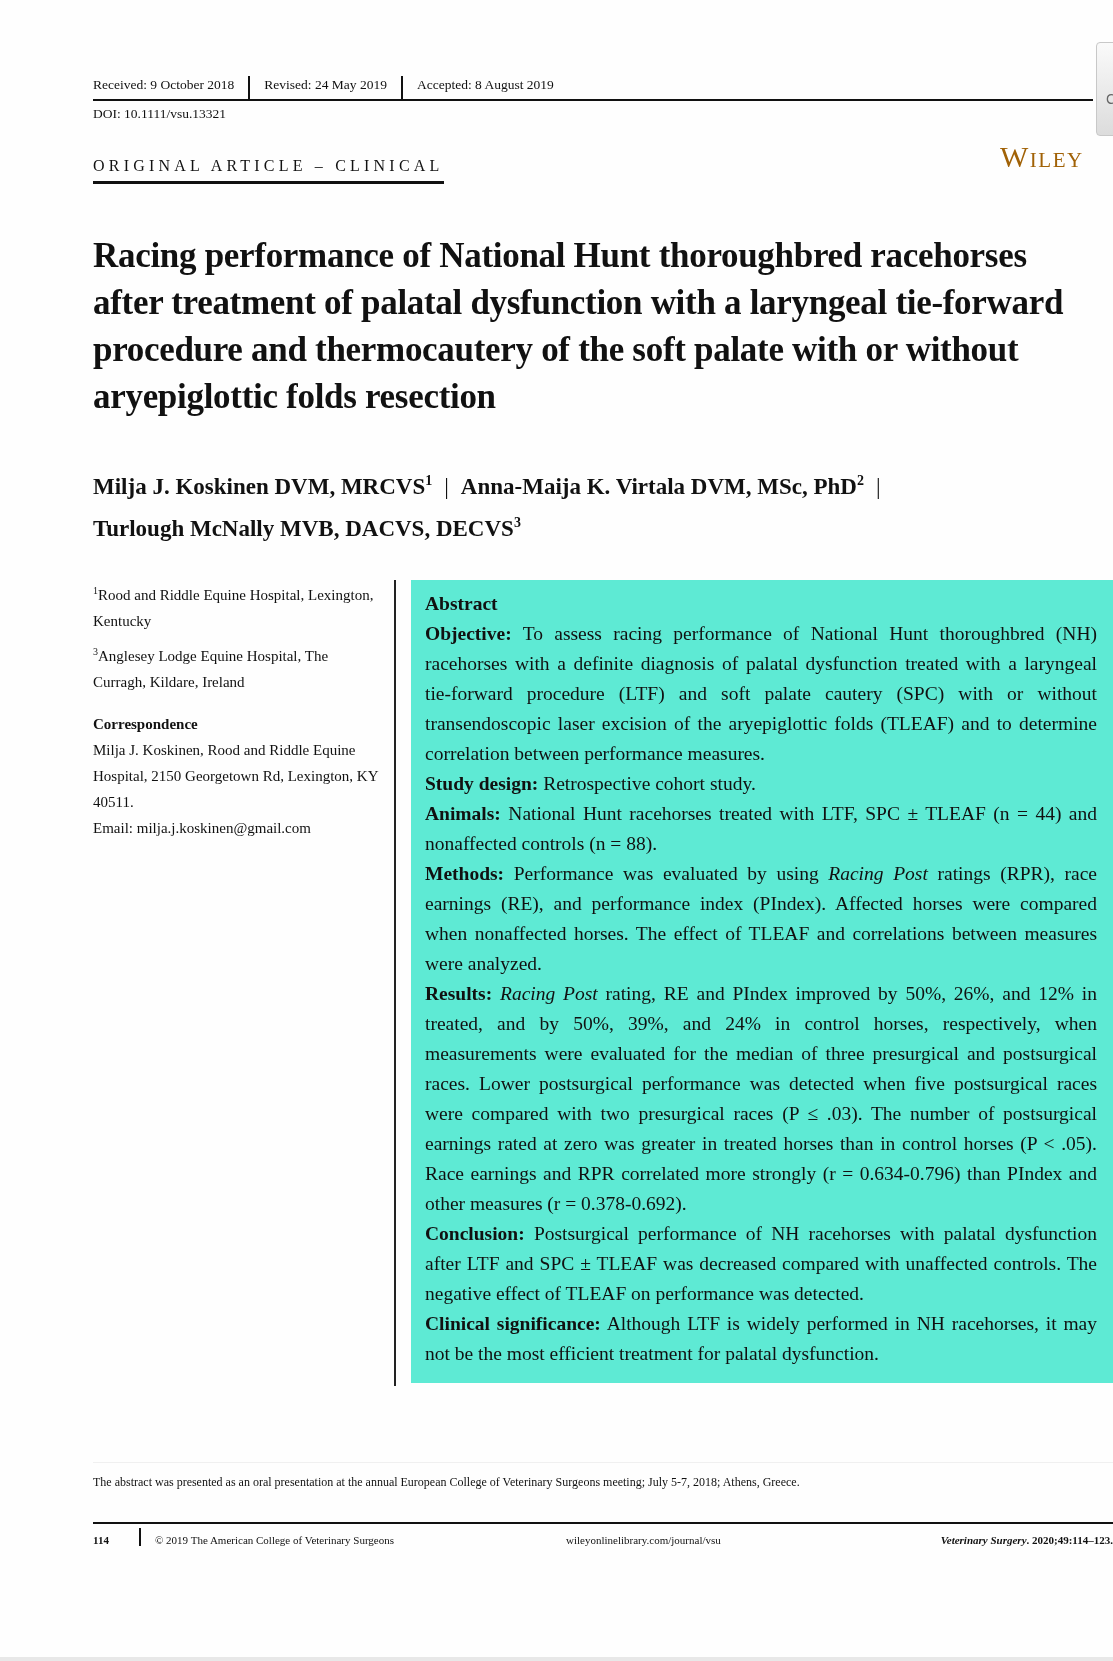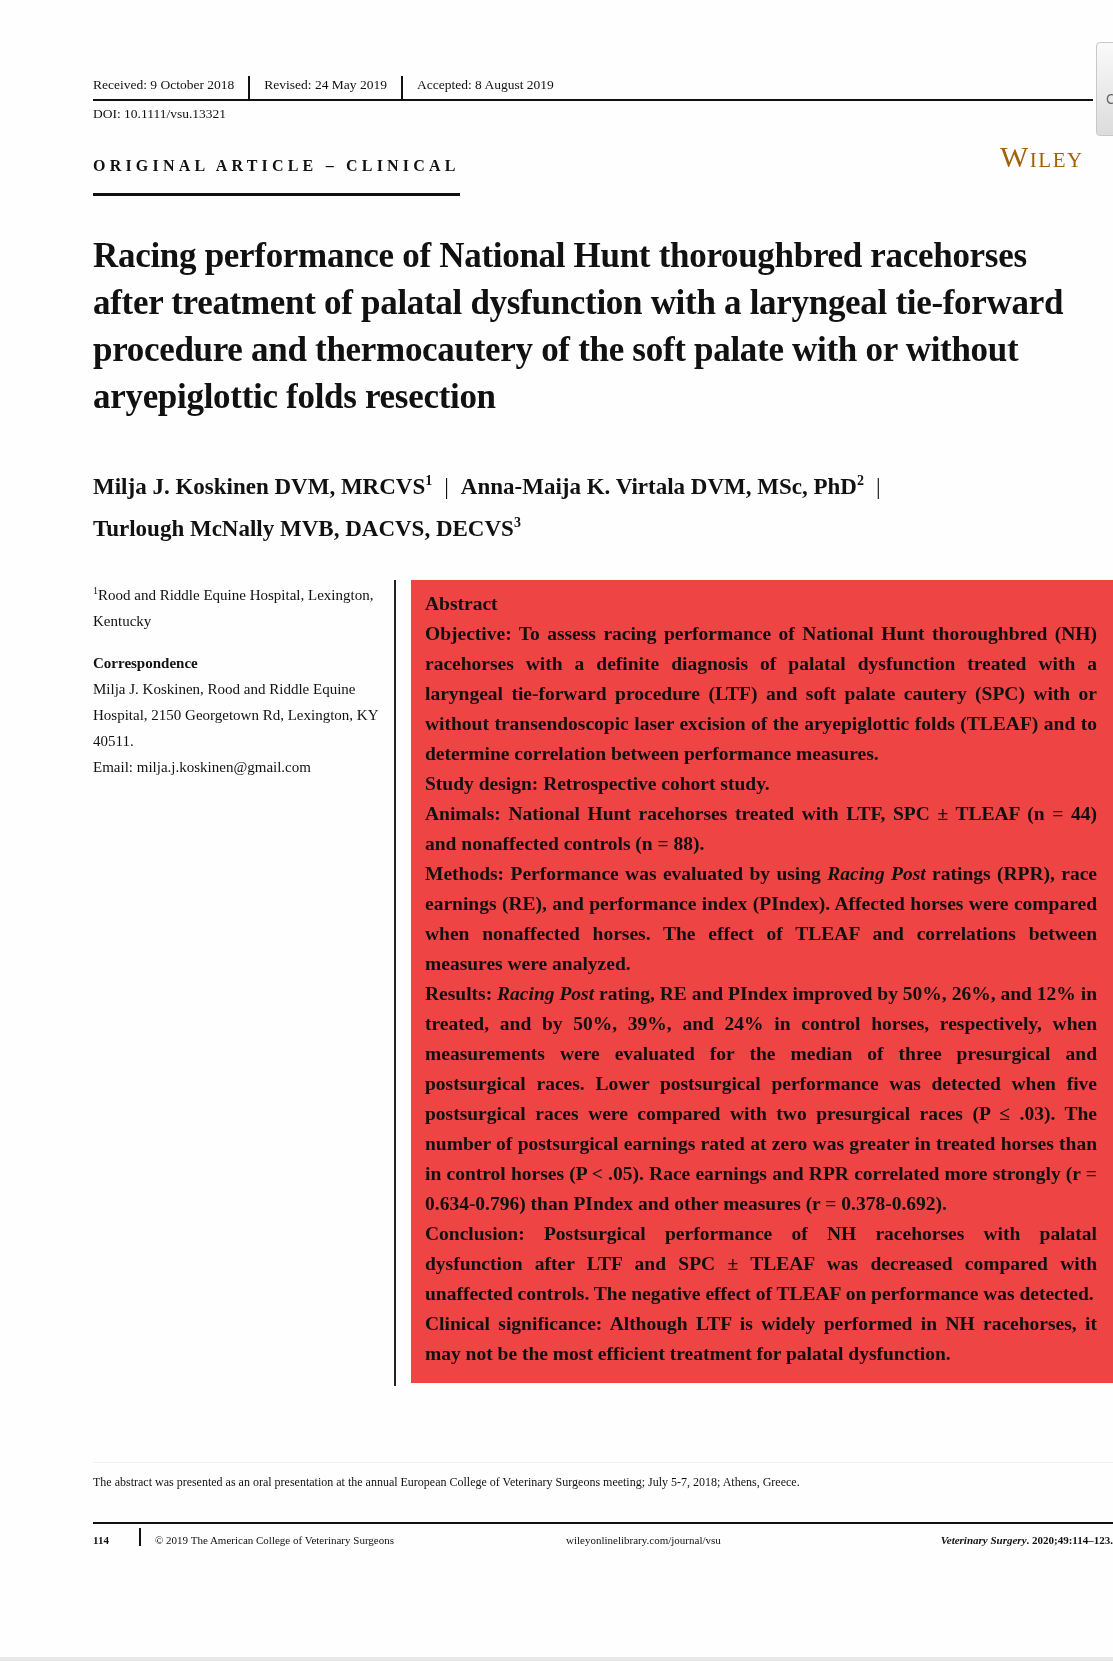--- a/index.html
+++ b/index.html
@@ -11,35 +11,35 @@
   .abs { position: absolute; }
   .hdr-dates { left: 93px; top: 74px; height: 26px; display: flex; align-items: flex-end; font-size: 13.5px; }
   .hdr-dates span { padding: 0 14px 6px 14px; border-left: 2px solid #111; line-height: 18px; }
   .hdr-dates span:first-child { padding-left: 0; border-left: none; }
   .hdr-rule { left: 93px; top: 99px; width: 1000px; height: 2px; background: #111; }
   .doi { left: 93px; top: 106px; font-size: 13.5px; }
   .side-btn { left: 1096px; top: 42px; width: 30px; height: 92px; border: 1px solid #c8c8c8; border-radius: 4px;
     background: linear-gradient(#fafafa, #dcdcdc); }
   .side-btn span { position: absolute; left: 9px; top: 48px; font-family: "Liberation Sans", sans-serif; font-size: 14px; color: #666; }
   .wiley { left: 1000px; top: 140px; font-size: 30px; letter-spacing: 1.5px; font-variant: small-caps; color: #a16207; }
-  .article-type { left: 93px; top: 157px; font-size: 16px; font-weight: bold; letter-spacing: 4.2px; padding-bottom: 18px;
+  .article-type { left: 93px; top: 157px; font-size: 16px; font-weight: normal; letter-spacing: 4.2px; padding-bottom: 6px;
     border-bottom: 3px solid #111; }
   .title { left: 93px; top: 232px; width: 1000px; font-size: 35px; font-weight: bold; line-height: 47px; letter-spacing: -0.3px; }
   .authors { left: 93px; top: 462px; width: 960px; font-size: 23px; font-weight: bold; line-height: 37px; }
   .authors sup { font-size: 14px; }
   .authors .sep { font-weight: normal; padding: 0 12px; }
   .affil { left: 93px; top: 578px; width: 290px; font-size: 15px; line-height: 26px; }
   .affil p { margin: 0 0 5px 0; }
   .affil sup { font-size: 10px; }
   .corr { margin-top: 16px !important; }
   .corr b { display: block; }
   .vrule { left: 394px; top: 580px; width: 2px; height: 806px; background: #222; }
-  .abstract { left: 411px; top: 580px; width: 702px; height: 803px; background: #ef4444; box-sizing: border-box;
+  .abstract { left: 411px; top: 580px; width: 702px; height: 803px; background: #5eead4; box-sizing: border-box;
     padding: 9px 16px 0 14px; font-size: 19.5px; line-height: 30px; text-align: justify; }
-  .abstract p { margin: 0; font-weight: bold; }
+  .abstract p { margin: 0; }
   .abstract h3 { margin: 0; font-size: 19.5px; font-weight: bold; line-height: 30px; }
   .footnote { left: 93px; top: 1475px; font-size: 12px; }
   .footnote-rule { left: 93px; top: 1462px; width: 1020px; height: 1px; background: #f0f0f0; }
   .foot-rule { left: 93px; top: 1522px; width: 1020px; height: 2px; background: #111; }
   .foot { left: 93px; top: 1528px; width: 1020px; height: 22px; font-size: 11px; }
   .foot .pg { position: absolute; left: 0; top: 6px; font-weight: bold; }
   .foot .vb { position: absolute; left: 46px; top: 0; width: 2px; height: 18px; background: #111; }
   .foot .copy { position: absolute; left: 62px; top: 6px; }
   .foot .url { position: absolute; left: 473px; top: 6px; }
   .foot .cite { position: absolute; right: 0; top: 6px; font-weight: bold; }
@@ -65,20 +65,21 @@
 
 <h1 class="abs title" style="margin:0;">Racing performance of National Hunt thoroughbred racehorses after treatment of palatal dysfunction with a laryngeal tie-forward procedure and thermocautery of the soft palate with or without aryepiglottic folds resection</h1>
 
 <div class="abs authors">
   <span><span>Milja J. Koskinen DVM, MRCVS</span><sup>1</sup></span><span class="sep">|</span><span><span>Anna-Maija K. Virtala DVM, MSc, PhD</span><sup>2</sup></span><span class="sep">|</span><br>
   <span><span>Turlough McNally MVB, DACVS, DECVS</span><sup>3</sup></span>
 </div>
 
 <div class="abs affil">
   <p><sup>1</sup><span>Rood and Riddle Equine Hospital, Lexington, Kentucky</span></p>
+  <p><sup>3</sup><span>Anglesey Lodge Equine Hospital, The Curragh, Kildare, Ireland</span></p>
   <p class="corr">
     <b>Correspondence</b>
     <span>Milja J. Koskinen, Rood and Riddle Equine Hospital, 2150 Georgetown Rd, Lexington, KY 40511.</span><br>
     <span>Email: milja.j.koskinen@gmail.com</span>
   </p>
 </div>
 
 <div class="abs vrule"></div>
 
 <div class="abs abstract">

